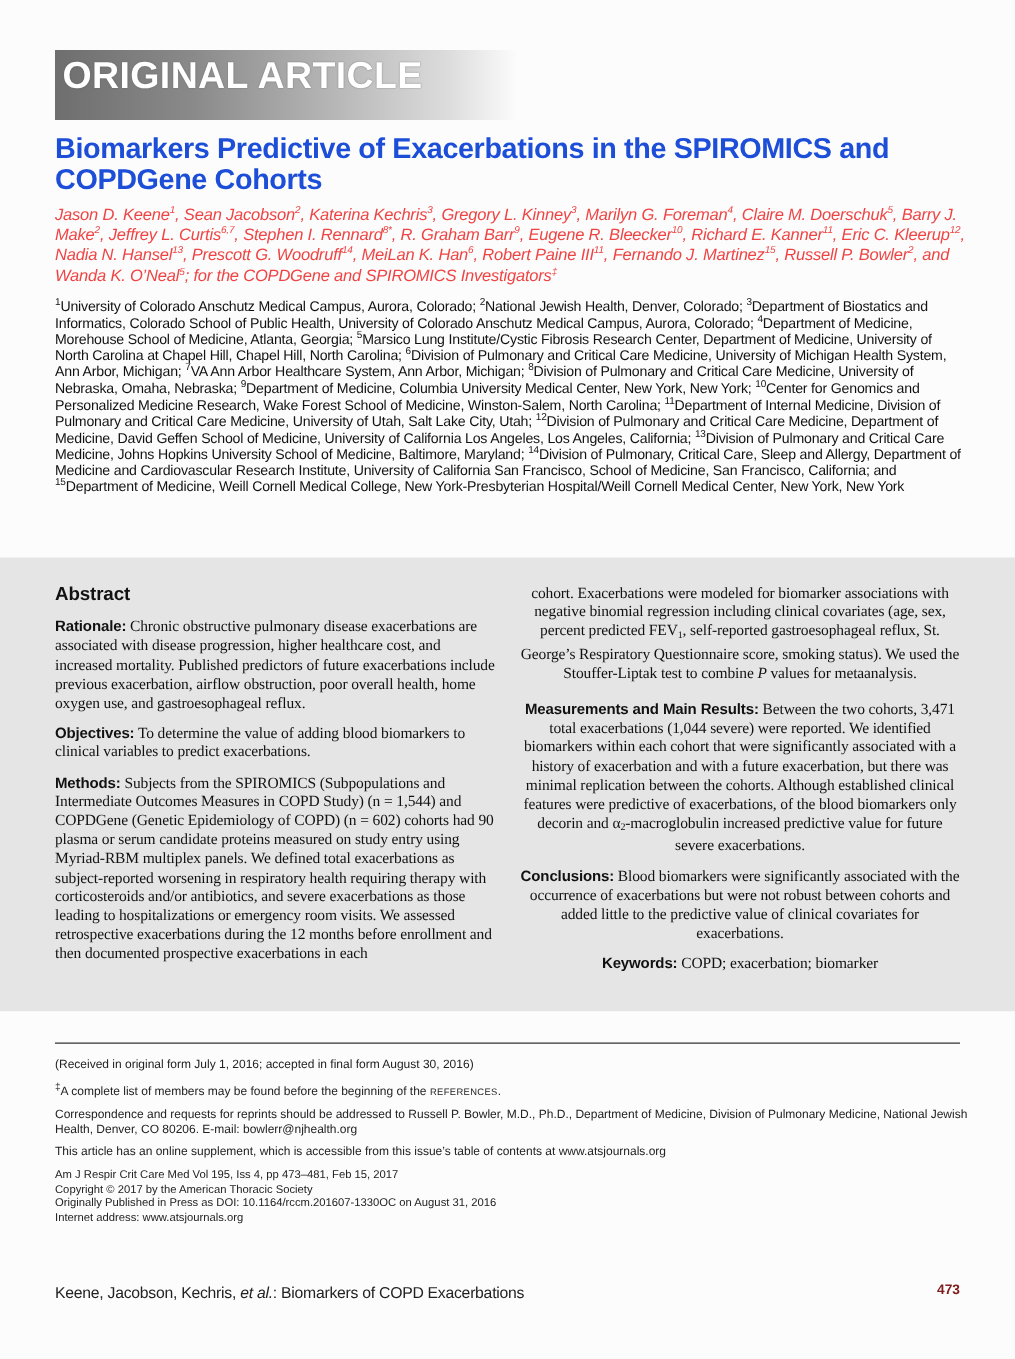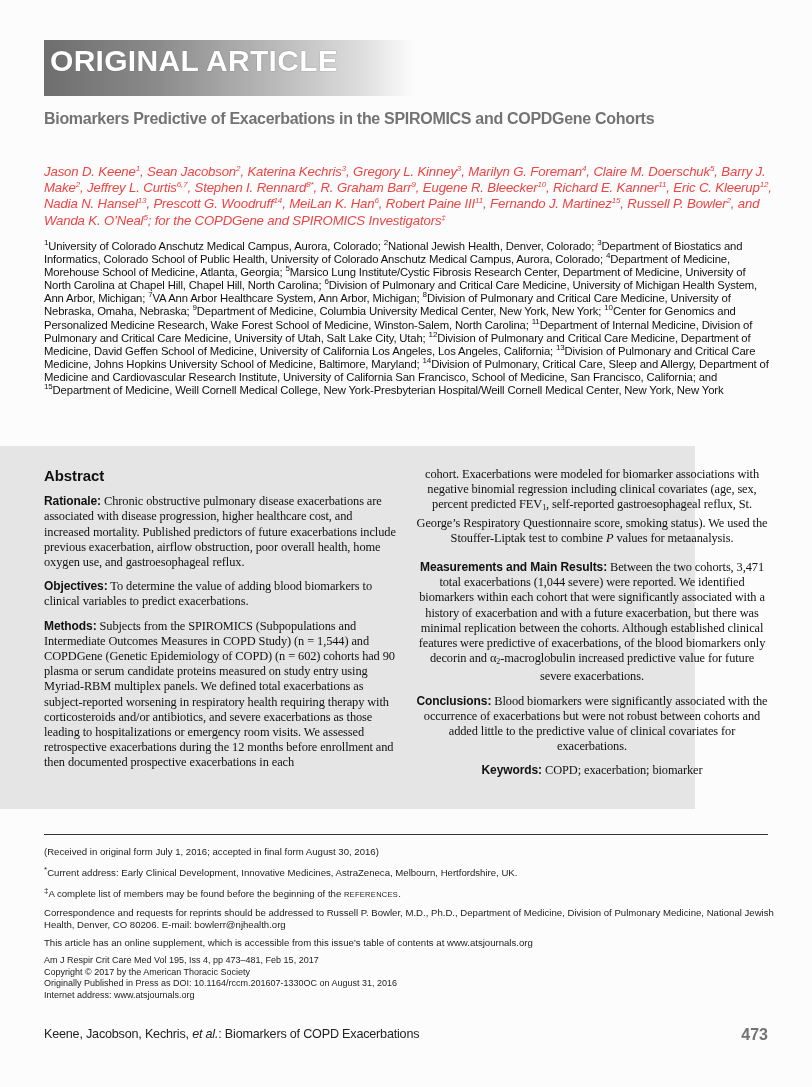--- a/index.html
+++ b/index.html
@@ -12,37 +12,37 @@
     background: linear-gradient(to right, #6e6e6e 0%, #8a8a8a 30%, #b9b9b9 62%, #dcdcdc 85%, rgba(252,252,252,0) 100%);
   }
   .banner-text {
     position: absolute; left: 6px; top: 2px;
     font-family: "Liberation Sans", sans-serif; font-weight: bold; font-size: 30px;
     color: #fff; letter-spacing: 0.3px; line-height: 38px;
     text-shadow: 0 0 1px #555;
   }
   .title {
     position: absolute; left: 44px; top: 106px; width: 720px;
-    font-family: "Liberation Sans", sans-serif; font-weight: bold; font-size: 16px; line-height: 25px;
-    color: #737373; letter-spacing: -0.3px; margin: 0;
+    font-family: "Liberation Sans", sans-serif; font-weight: bold; font-size: 23px; line-height: 25px;
+    color: #1d4ed8; letter-spacing: -0.3px; margin: 0;
   }
   .authors {
     position: absolute; left: 44px; top: 164px; width: 730px;
     font-family: "Liberation Sans", sans-serif; font-size: 13.2px; line-height: 16.2px; color: #ef4444;
     letter-spacing: -0.15px;
     font-style: italic;
   }
   .authors sup, .affil sup { font-size: 8px; line-height: 0; }
   .affil {
     position: absolute; left: 44px; top: 240px; width: 730px;
     font-family: Liberation Sans, sans-serif; font-size: 11.3px; line-height: 13.1px; color: #111;
     letter-spacing: -0.15px;
   }
   .abstract-box {
-    position: absolute; left: 0; top: 446px; width: 660px; height: 363px; background: #e5e5e5; padding-left: 35px;
+    position: absolute; left: 0; top: 446px; width: 812px; height: 363px; background: #e5e5e5;
   }
   .abs-col {
     position: absolute; top: 0; font-family: "Liberation Serif", serif; font-size: 12.4px; line-height: 15.2px;
     color: #111; letter-spacing: -0.1px;
   }
   .abs-left { left: 44px; width: 354px; }
   .abs-right { left: 414px; width: 356px; }
   .abs-heading {
     font-family: "Liberation Sans", sans-serif; font-weight: bold; font-size: 15px; margin: 22px 0 11px 0;
   }
@@ -59,21 +59,21 @@
   .notes p { margin: 0 0 6px 0; }
   .smallcaps { font-size: 7.5px; letter-spacing: 0.3px; text-transform: uppercase; }
   .citation { font-size: 9px; line-height: 11.5px; }
   .citation div { margin: 0; }
   .footer-left {
     position: absolute; left: 44px; top: 1027px;
     font-family: "Liberation Sans", sans-serif; font-size: 12.6px; color: #222; letter-spacing: -0.2px;
   }
   .footer-page {
     position: absolute; right: 44px; top: 1026px;
-    font-family: "Liberation Sans", sans-serif; font-weight: bold; font-size: 16px; color: #737373;
+    font-family: "Liberation Sans", sans-serif; font-weight: bold; font-size: 11px; color: #7f1d1d;
   }
   i { font-style: italic; }
 </style>
 </head>
 <body>
 
 <div class="banner">
   <span class="banner-text">ORIGINAL ARTICLE</span>
 </div>
 
@@ -95,21 +95,20 @@
     <p class="abs-para" style="margin-top:14px;"><span class="abs-label">Measurements and Main Results:</span><span> Between the two cohorts, 3,471 total exacerbations (1,044 severe) were reported. We identified biomarkers within each cohort that were significantly associated with a history of exacerbation and with a future exacerbation, but there was minimal replication between the cohorts. Although established clinical features were predictive of exacerbations, of the blood biomarkers only decorin and α</span><span class="sub">2</span><span>-macroglobulin increased predictive value for future severe exacerbations.</span></p>
     <p class="abs-para"><span class="abs-label">Conclusions:</span><span> Blood biomarkers were significantly associated with the occurrence of exacerbations but were not robust between cohorts and added little to the predictive value of clinical covariates for exacerbations.</span></p>
     <p class="abs-para"><span class="abs-label">Keywords:</span><span> COPD; exacerbation; biomarker</span></p>
   </div>
 </div>
 
 <div class="rule"></div>
 
 <div class="notes">
   <p>(Received in original form July 1, 2016; accepted in final form August 30, 2016)</p>
-  <p><sup>*</sup><span>Current address: Early Clinical Development, Innovative Medicines, AstraZeneca, Melbourn, Hertfordshire, UK.</span></p>
   <p><sup>‡</sup><span>A complete list of members may be found before the beginning of the </span><span class="smallcaps">References</span><span>.</span></p>
   <p>Correspondence and requests for reprints should be addressed to Russell P. Bowler, M.D., Ph.D., Department of Medicine, Division of Pulmonary Medicine, National Jewish Health, Denver, CO 80206. E-mail: bowlerr@njhealth.org</p>
   <p>This article has an online supplement, which is accessible from this issue’s table of contents at www.atsjournals.org</p>
   <div class="citation">
     <div>Am J Respir Crit Care Med Vol 195, Iss 4, pp 473–481, Feb 15, 2017</div>
     <div>Copyright © 2017 by the American Thoracic Society</div>
     <div>Originally Published in Press as DOI: 10.1164/rccm.201607-1330OC on August 31, 2016</div>
     <div>Internet address: www.atsjournals.org</div>
   </div>
 </div>

